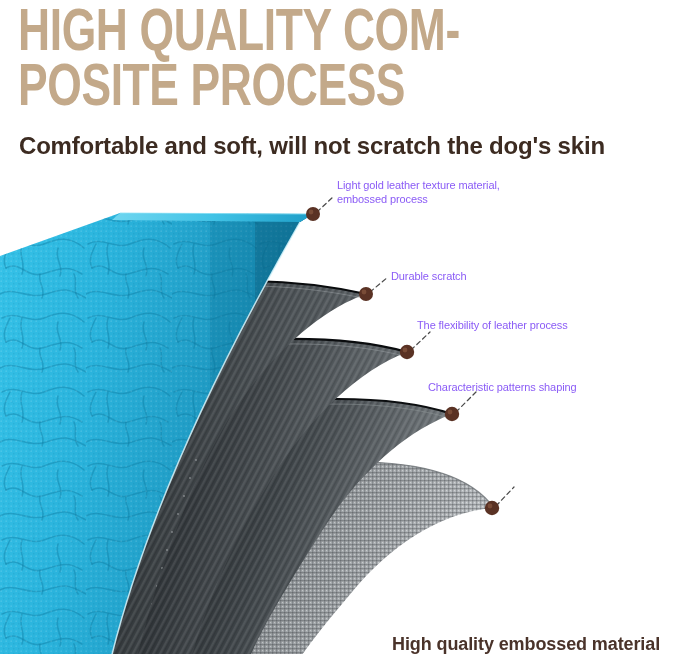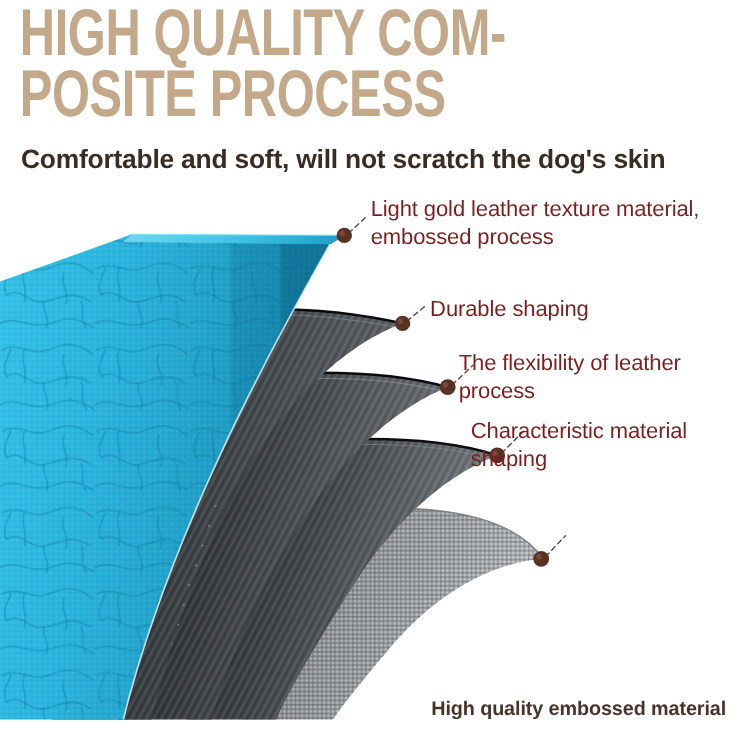--- a/index.html
+++ b/index.html
@@ -38,22 +38,22 @@
     white-space:nowrap;
   }
 
   
   .art{position:absolute;left:0;top:160px;width:679px;height:511px;}
   .art svg{display:block;}
 
   
   .callout{
     position:absolute;
-    font-size:20px;
-    color:#7f1d1d;
+    font-size:11px;
+    color:#8b5cf6;
     line-height:1.28;
     white-space:pre-line;
     letter-spacing:-0.1px;
   }
   .c1{left:337px; top:178px;}
   .c2{left:391px; top:269px;}
   .c3{left:417px; top:318px;}
   .c4{left:428px; top:380px;}
   .c5{left:494px; top:468px;}
 
@@ -287,22 +287,22 @@
         <circle cx="450" cy="252" r="2.4" fill="#8a5a42" opacity="0.65"></circle>
         <circle cx="492" cy="348" r="7.2" fill="#5a3224"></circle>
         <circle cx="490" cy="346" r="2.4" fill="#8a5a42" opacity="0.65"></circle>
       </g>
     </svg>
   </div>
 
   <div class="callout c1">Light gold leather texture material,
 embossed process</div>
 
-  <div class="callout c2">Durable shaping</div>
+  <div class="callout c2">Durable scratch</div>
 
   <div class="callout c3">The flexibility of leather process</div>
 
-  <div class="callout c4">Characteristic material shaping</div>
+  <div class="callout c4">Characteristic patterns shaping</div>
 
 
   <div class="footnote">High quality embossed material</div>
 
 </div>
 
 </body></html>

